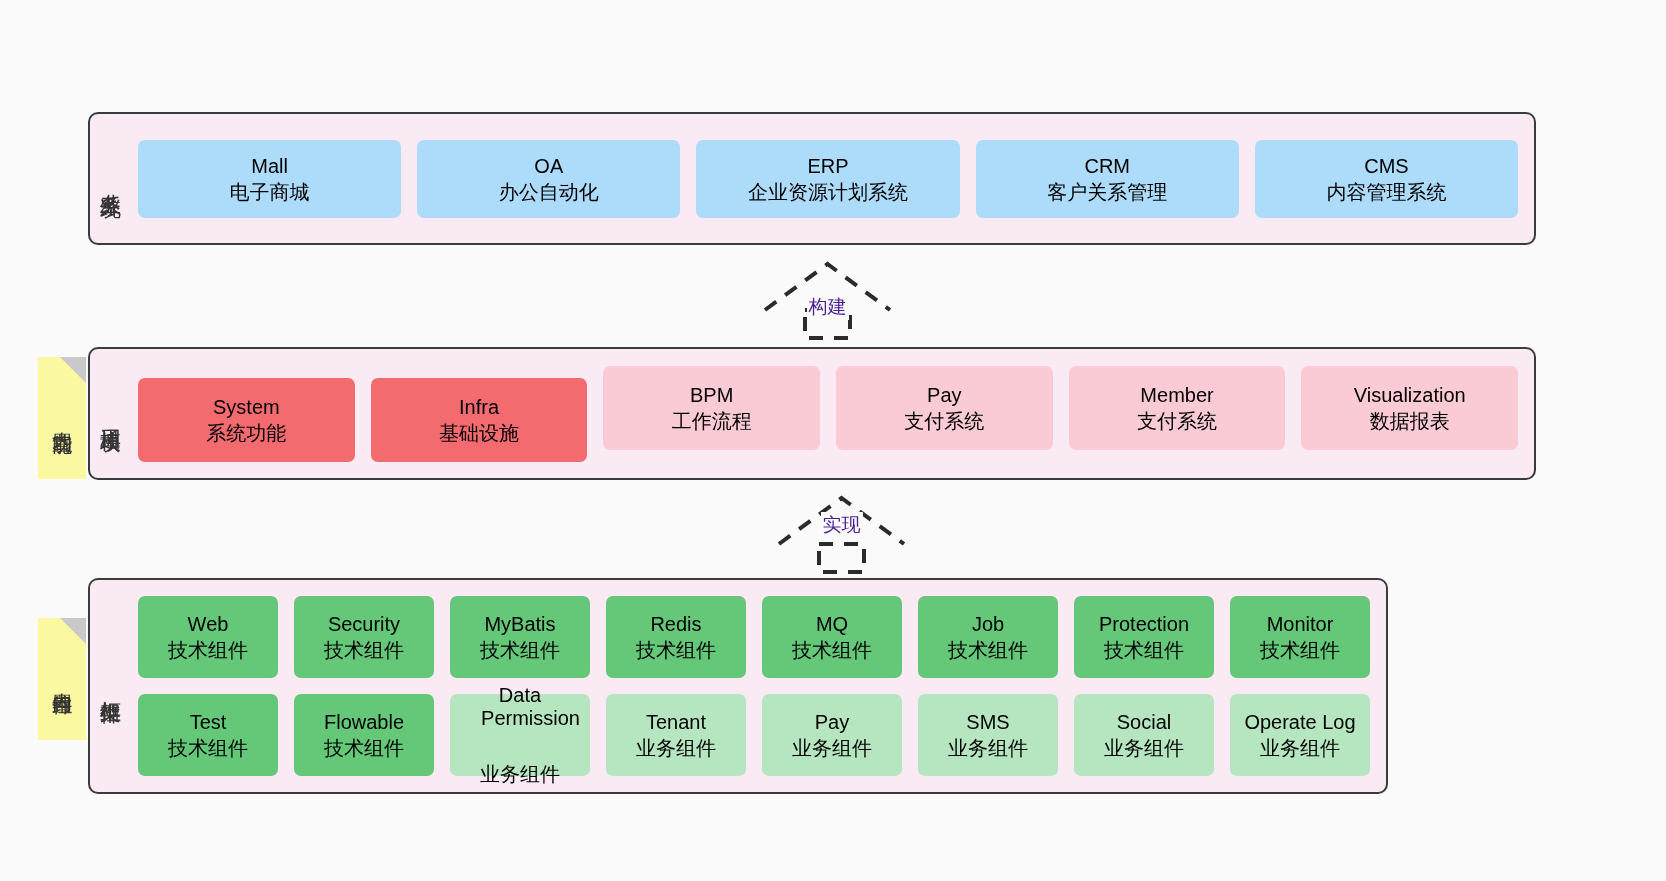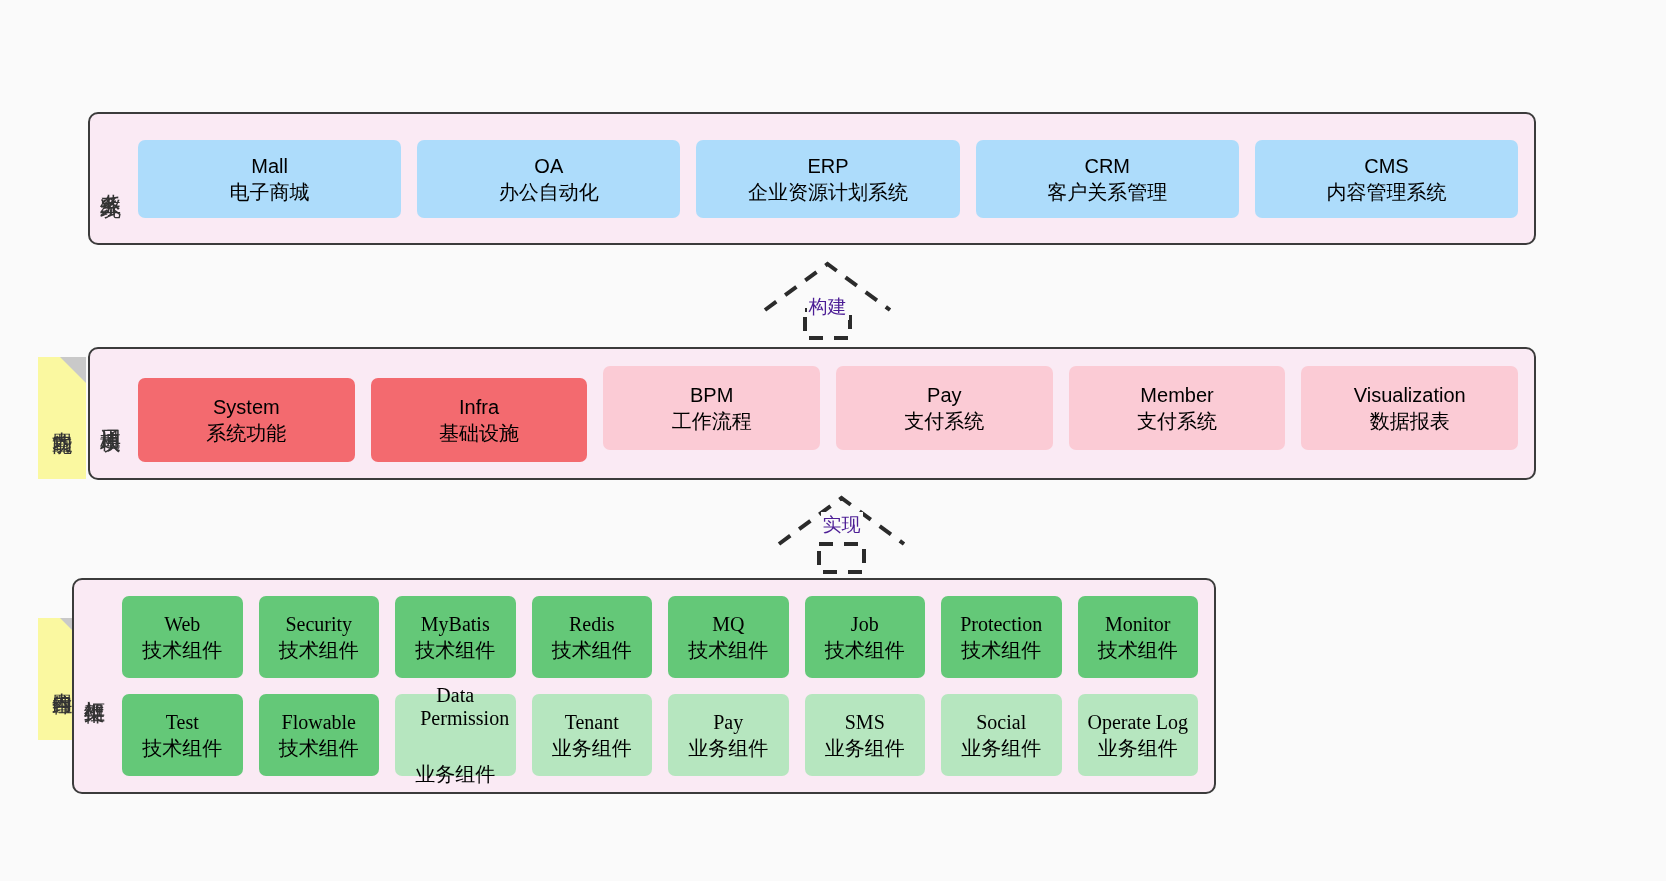--- a/index.html
+++ b/index.html
@@ -223,21 +223,21 @@
       <path d="M44 52 L89 52 L89 80 L44 80 Z" fill="none" stroke="#2b2b2b" stroke-width="4" stroke-dasharray="14 11" stroke-linecap="butt"></path>
     </svg>
     <span class="arrow-label" style="bottom:auto; top:20px; background:#fafafa;">实现</span>
   </div>
 
   <div class="note" style="left:38px; top:618px; width:48px; height:122px;">
     <span class="fold"></span>
     <span>内置组件</span>
   </div>
 
-  <div class="layer" style="left:72px; top:578px; width:1144px; height:216px;font-family:Liberation Serif, serif;">
+  <div class="layer" style="left:88px; top:578px; width:1300px; height:216px;">
     <div class="layer-title">框架组件</div>
     <div class="layer-body">
 
       <div class="row row-fw">
         <div class="card green">
           <span class="en">Web</span>
           <span class="cn">技术组件</span>
         </div>
         <div class="card green">
           <span class="en">Security</span>

